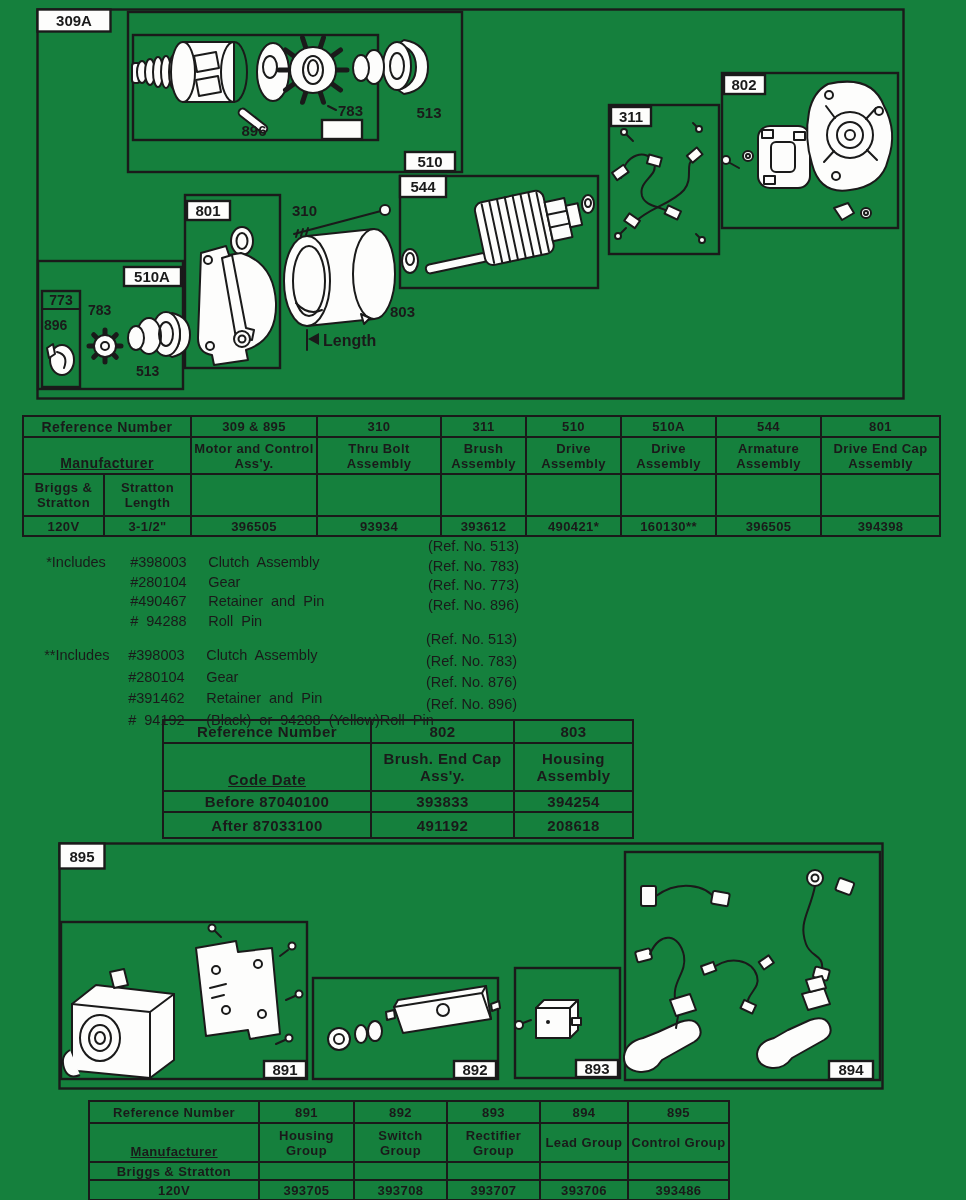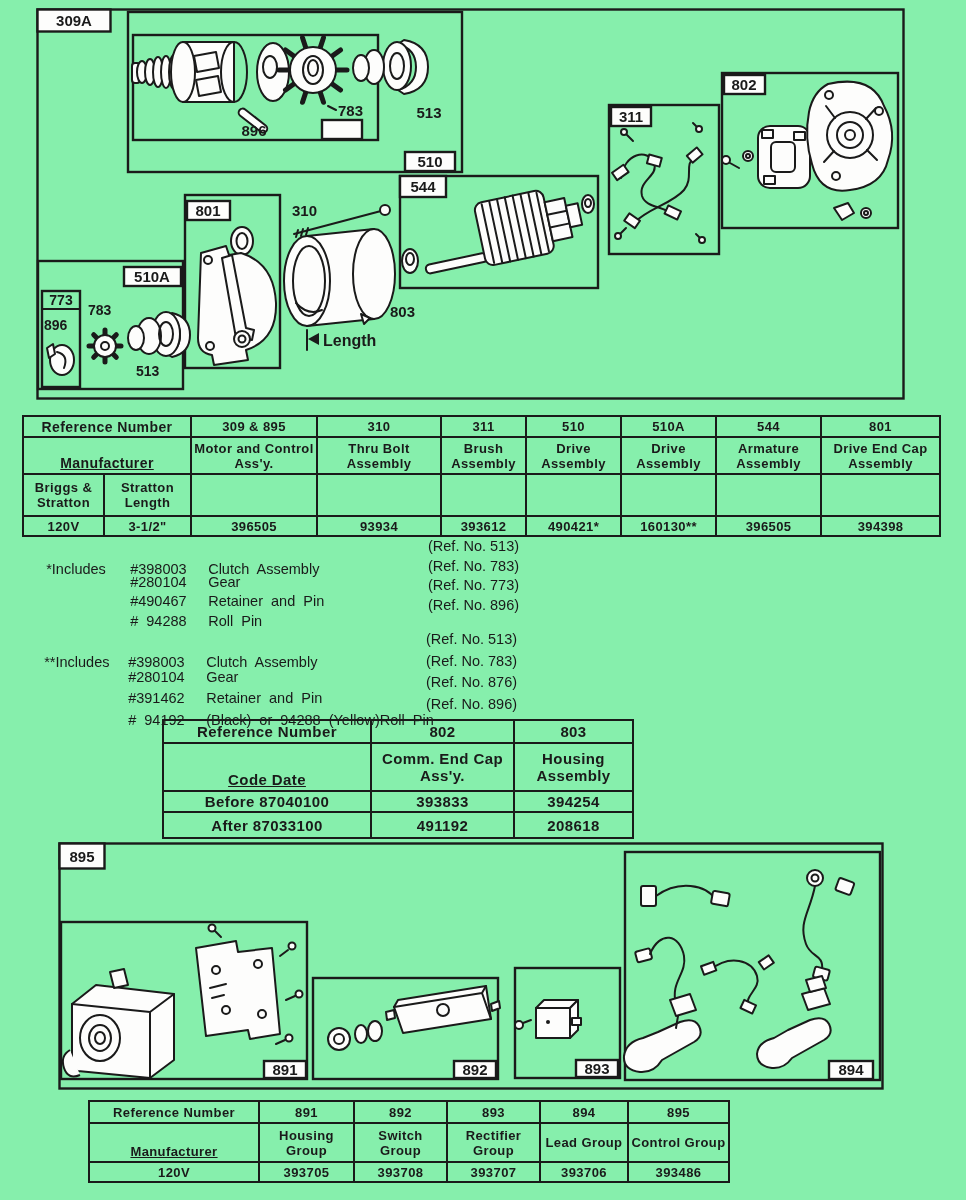--- a/index.html
+++ b/index.html
@@ -1,18 +1,18 @@
 <!DOCTYPE html>
 <html><head>
 <meta charset="utf-8">
 <style>
   :root { --ink:#1a1a1a; }
   html,body { margin:0; padding:0; background:#ffffff; }
   #page {
-    position:relative; width:966px; height:1200px; background:#86efac;
+    position:relative; width:966px; height:1200px; background:#15803d;
     font-family:"Liberation Sans", sans-serif; color:var(--ink); overflow:hidden;
   }
   svg { position:absolute; overflow:visible; }
   svg .ln  { fill:none; stroke:var(--ink); stroke-width:2; stroke-linecap:round; stroke-linejoin:round; }
   svg .lnf { fill:#fdfdfc; stroke:var(--ink); stroke-width:2; stroke-linejoin:round; }
   svg .box { fill:none; stroke:var(--ink); stroke-width:2.4; }
   svg .cap { fill:#fdfdfc; stroke:var(--ink); stroke-width:2.4; }
   svg text.co  { font:700 15px "Liberation Sans", sans-serif; fill:var(--ink); }
   svg text.cos { font:700 14px "Liberation Sans", sans-serif; fill:var(--ink); }
   svg .th { stroke-width:5; }
@@ -24,21 +24,21 @@
   }
   .pt .big td, td.big { font-size:14px; }
   .num { letter-spacing:1.6px; }
   .vbot { vertical-align:bottom !important; padding-bottom:2px !important;text-decoration:underline; }
   .two span { display:block; line-height:15px; }
   #table-code td { font-size:15px; }
   .fn { position:absolute; font:400 14.5px "Liberation Sans", sans-serif; color:var(--ink); }
   .fn-line { position:relative; white-space:pre; }
   #footnote-1 .fn-line { height:19.5px; }
   #footnote-2 .fn-line { height:21.5px; }
-  .fn-marker { display:inline-block; width:84px;margin-top:7px; }
+  .fn-marker { display:inline-block; width:84px; }
   .fn-part   { display:inline-block; width:78px; }
   .fn-ref    { position:absolute; left:406px; top:0; }
 </style>
 </head>
 <body>
 
 <div id="page">
 
   <svg style="left:36px; top:8px;" width="869" height="392" viewBox="0 0 869 392">
     <rect class="box" x="1.5" y="1.5" width="866" height="389"></rect>
@@ -357,21 +357,21 @@
         <col style="width:119px">
       </colgroup>
     <tbody>
         <tr style="height:23px">
       <td>Reference Number</td>
       <td class="num">802</td>
       <td class="num">803</td>
     </tr>
     <tr style="height:48px">
       <td class="vbot">Code Date</td>
-      <td>Comm. End Cap Ass'y.</td>
+      <td>Brush. End Cap Ass'y.</td>
       <td>Housing Assembly</td>
     </tr>
     <tr style="height:21px">
       <td>Before 87040100</td>
       <td class="num">393833</td>
       <td class="num">394254</td>
     </tr>
     <tr style="height:26px">
       <td>After  87033100</td>
       <td class="num">491192</td>
@@ -502,20 +502,28 @@
       <td class="num">895</td>
     </tr>
     <tr style="height:39px">
       <td class="vbot">Manufacturer</td>
       <td>Housing Group</td>
       <td>Switch Group</td>
       <td>Rectifier Group</td>
       <td>Lead Group</td>
       <td>Control Group</td>
     </tr>
+    <tr style="height:18px">
+      <td>Briggs &amp; Stratton</td>
+      <td></td>
+          <td></td>
+      <td></td>
+          <td></td>
+      <td></td>
+    </tr>
     <tr style="height:20px">
       <td class="num">120V</td>
       <td class="num">393705</td>
       <td class="num">393708</td>
       <td class="num">393707</td>
       <td class="num">393706</td>
       <td class="num">393486</td>
     </tr>
   </tbody>
     </table>

